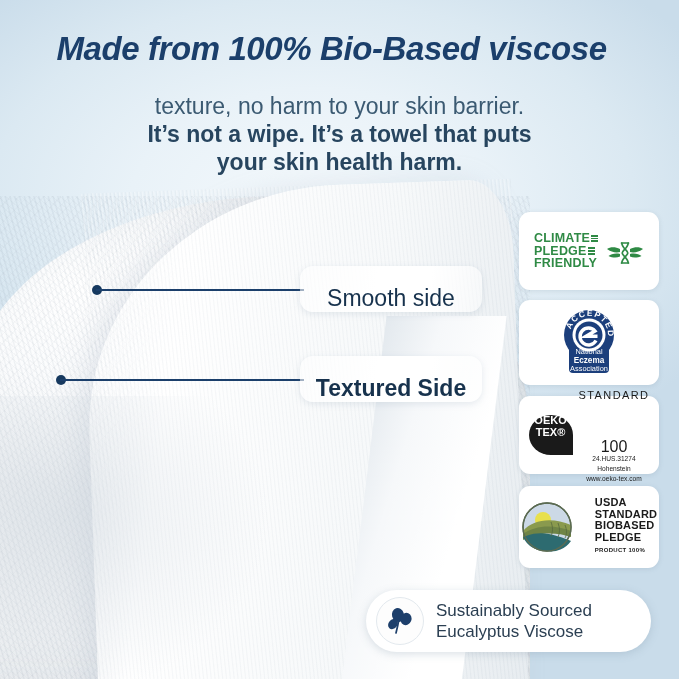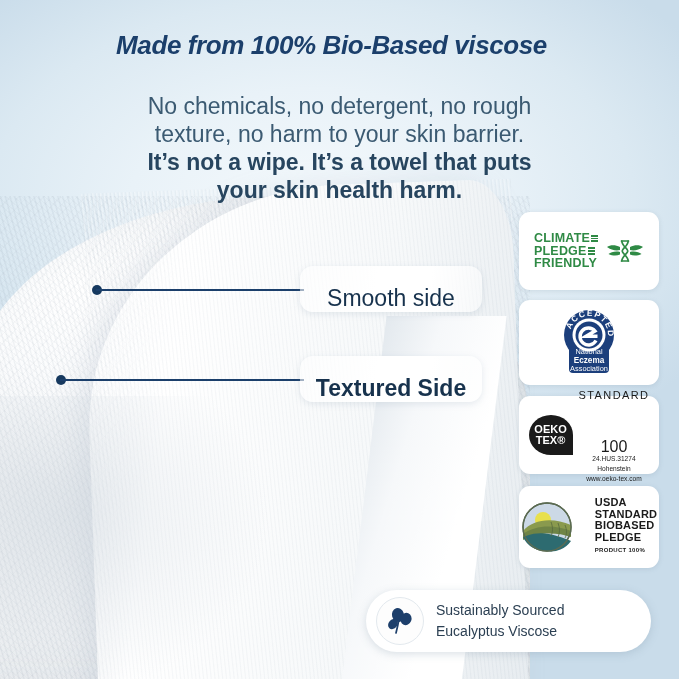--- a/index.html
+++ b/index.html
@@ -68,21 +68,21 @@
     opacity:.6;
   }
   .towel-shadeA{
     position:absolute;left:0;top:200px;width:300px;height:300px;
     background:radial-gradient(ellipse at 30% 40%, rgba(205,214,222,.45), rgba(205,214,222,0) 70%);
   }
 
   
   #headline{
     position:absolute;left:0;right:16px;top:30px;text-align:center;
-    font-size:26px;font-weight:bold;font-style:italic;
+    font-size:33px;font-weight:bold;font-style:italic;
     color:#1b3f6b;letter-spacing:-.4px;
   }
   #sub{
     position:absolute;left:0;right:0;top:92px;text-align:center;
     color:#3b5a72;font-size:23px;line-height:28px;
   }
   #sub .b{font-weight:bold;color:#27455f;}
 
   
   .pill{
@@ -106,31 +106,31 @@
     position:absolute;left:519px;width:140px;background:#fff;border-radius:11px;
     box-shadow:0 1px 5px rgba(110,135,155,.2);
     display:flex;align-items:center;justify-content:center;
   }
   #badge-cpf{top:212px;height:78px;}
   #badge-nea{top:300px;height:85px;}
   #badge-oeko{top:396px;height:78px;}
   #badge-usda{top:486px;height:82px;}
 
   
-  .cpf-wrap{display:flex;align-items:center;gap:8px;}
+  .cpf-wrap{display:flex;align-items:flex-end;gap:8px;}
   .cpf-txt{font-size:12.5px;font-weight:bold;line-height:12.5px;color:#2f8a45;letter-spacing:.2px;}
   .cpf-txt div{display:flex;align-items:center;gap:1px;}
   .eqbars{display:inline-flex;flex-direction:column;gap:1.2px;}
   .eqbars i{display:block;width:7px;height:1.6px;background:#2f8a45;}
 
   
   .oeko-wrap{display:flex;align-items:center;gap:6px;padding:0 7px;}
   .oeko-mark{
     width:44px;height:40px;background:#1a1a1a;border-radius:50% 50% 0 50%;
-    display:flex;flex-direction:column;align-items:center;justify-content:center;
+    display:flex;flex-direction:column;align-items:center;justify-content:flex-start;
     color:#fff;font-weight:bold;font-size:11px;line-height:11.5px;
     font-family:"Liberation Sans", sans-serif;
   }
   .oeko-right{text-align:center;color:#1a1a1a;}
   .oeko-std{font-size:11px;letter-spacing:1.4px;line-height:12px;}
   .oeko-100{font-size:16px;line-height:13px;margin-top:39px;}
   .oeko-cert{font-size:6.6px;line-height:8px;margin-top:2px;}
   .oeko-url{font-size:6.6px;margin-top:2px;color:#1a1a1a;}
 
   
@@ -141,21 +141,21 @@
   
   #bottom-pill{
     position:absolute;left:366px;top:590px;width:285px;height:62px;border-radius:31px;
     background:#fff;box-shadow:0 2px 8px rgba(110,135,155,.25);
     display:flex;align-items:center;gap:12px;padding-left:10px;box-sizing:border-box;
   }
   #bottom-pill .circ{
     width:46px;height:46px;border-radius:50%;background:#fdfdfd;
     border:1px solid #e3e9ee;display:flex;align-items:center;justify-content:center;flex:0 0 auto;
   }
-  #bottom-text{color:#2b3f52;font-size:14px;line-height:21px;}
+  #bottom-text{color:#2b3f52;font-size:17px;line-height:21px;}
 </style>
 </head>
 <body>
 
 <div id="stage">
 
   <div id="towel">
     <div class="towel-body">
       <div class="rib"></div>
       <div class="weave"></div>
@@ -163,21 +163,20 @@
     <div class="towel-fold">
       <div class="rib b"></div>
     </div>
     <div class="towel-edge"></div>
     <div class="towel-shadeA"></div>
   </div>
 
   <div id="headline">Made from 100% Bio-Based viscose</div>
 
   <div id="sub">
-    <div>No chemicals, no detergent, no rough</div>
     <div>texture, no harm to your skin barrier.</div>
     <div class="b">It’s not a wipe. It’s a towel that puts</div>
     <div class="b">your skin health harm.</div>
   </div>
 
   <div class="dot" id="dot1"></div>
   <div class="lead" id="lead1"></div>
   <div class="pill" id="pill-smooth">
     <span>Smooth side</span>
   </div>

